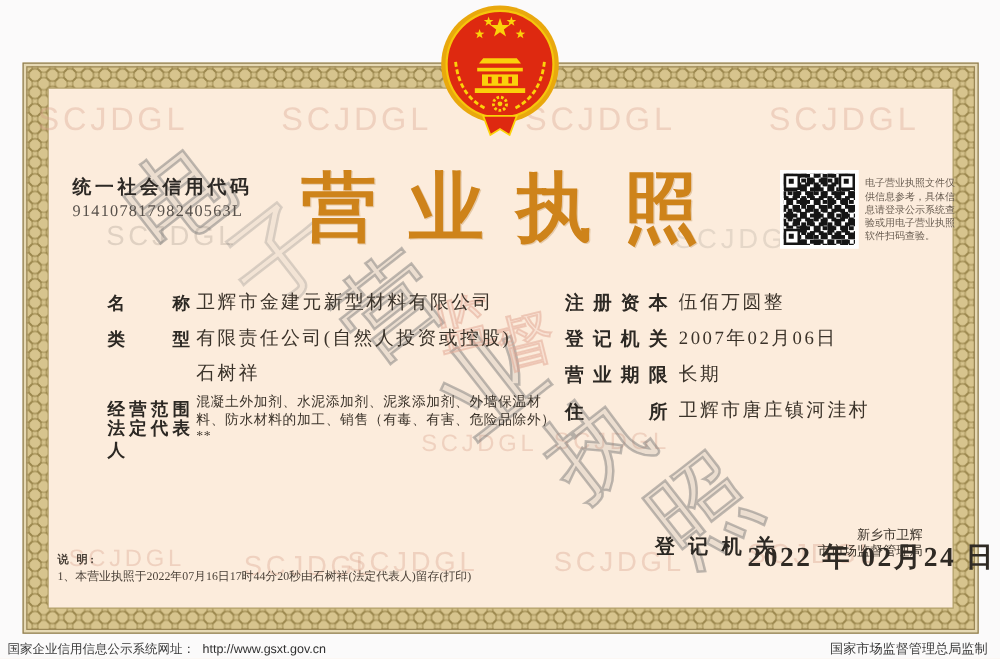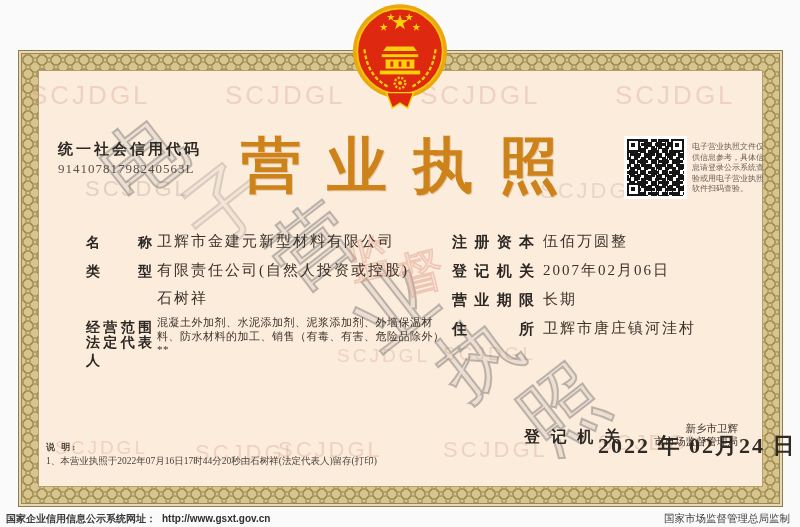--- a/index.html
+++ b/index.html
@@ -67,21 +67,21 @@
               font-family:"Liberation Serif",serif;font-weight:bold;white-space:nowrap;}
 
   
   .notes{left:46px;top:441px;color:#4a4138;font-family:"Liberation Serif",serif;}
   .notes .h{font-size:9px;font-weight:bold;letter-spacing:2px;}
   .notes .n1{font-size:9.5px;margin-top:1px;}
   .notes .n2{font-size:8.5px;margin-top:2.5px;letter-spacing:.2px;}
 
   
   .footer{position:absolute;left:0;top:510px;width:800px;height:17px;font-size:10px;color:#3a3a3a;}
-  .footer .fl{position:absolute;left:6px;top:2px;font-weight:bold;}
+  .footer .fl{position:absolute;left:6px;top:2px;}
   .footer .fl a{color:#2e2e2e;text-decoration:none;margin-left:6px;}
   .footer .fr{position:absolute;right:10px;top:2px;font-size:10.5px;}
 
   
   .emblem{left:352px;top:2px;width:96px;height:116px;z-index:5;}
 </style>
 </head>
 <body>
 
 <div class="frame">

